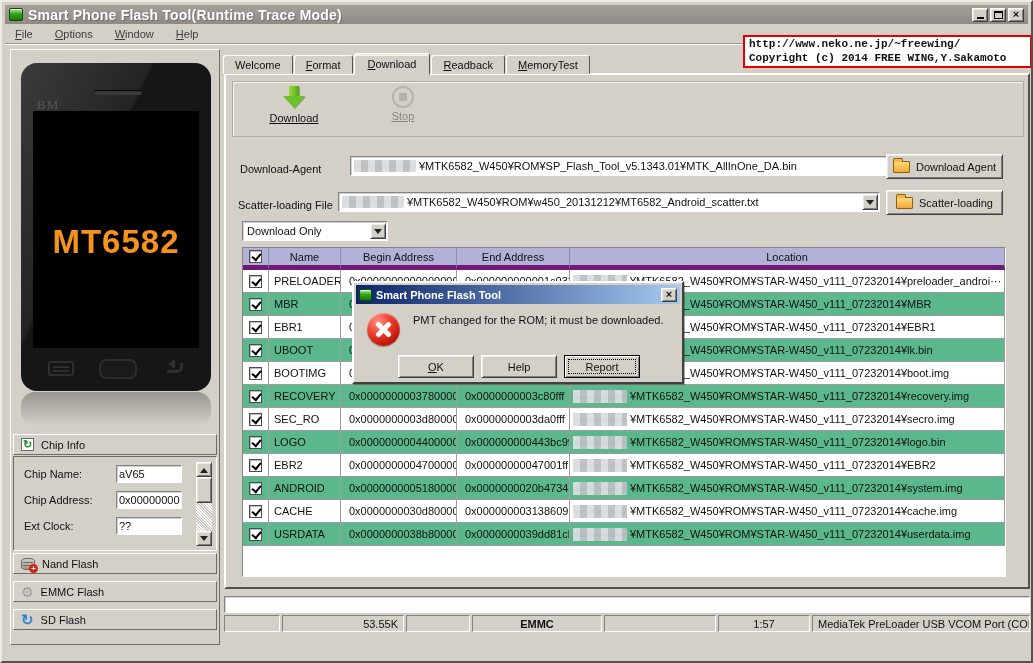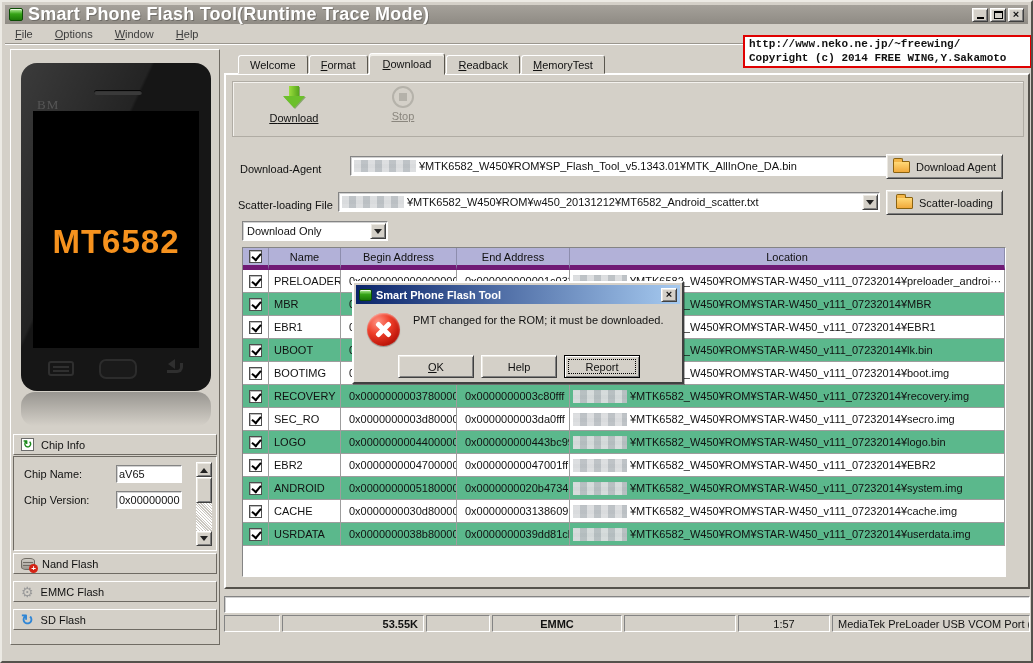--- a/index.html
+++ b/index.html
@@ -20,21 +20,21 @@
             box-shadow:inset 1px 1px 0 rgba(0,0,0,.18); background:#fff; }
   .btn { display:flex; align-items:center; justify-content:center; cursor:default; }
 
   
   #titlebar { position:absolute; left:3px; top:3px; right:3px; height:19px;
     background:linear-gradient(#a5a19a,#8f8b84); display:flex; align-items:center; padding:0 4px; }
   #titlebar .appicon { margin-right:5px; }
   .appicon { width:14px; height:13px; border:1px solid #0b4d03; border-radius:2px;
     background:linear-gradient(#b7f09e,#35a317 45%,#1c7a08);
     box-shadow:inset 0 1px 0 rgba(255,255,255,.7); flex:none; }
-  #title-text { color:#fff; font-weight:bold; font-size:18px; letter-spacing:.2px;
+  #title-text { color:#fff; font-weight:bold; font-size:14px; letter-spacing:.2px;
     text-shadow:1px 1px 0 rgba(0,0,0,.25); flex:1; white-space:nowrap; overflow:hidden; }
   .winbtns { display:flex; gap:2px; }
   .winbtn { width:16px; height:14px; font-weight:bold; font-size:10px; }
   .glyph-min { width:7px; height:2px; background:#000; margin-top:7px; }
   .glyph-max { width:9px; height:8px; border:1px solid #000; border-top-width:2px; }
   .glyph-x { font-size:11px; font-weight:bold; line-height:1; }
 
   
   #menubar { position:absolute; left:3px; top:22px; right:3px; height:19px;
     display:flex; align-items:center; gap:18px; padding-left:8px; color:#3c3c3c; }
@@ -105,21 +105,21 @@
     border:1px solid #6f6b63; border-radius:5px/3px; flex:none; }
   .nand-icon::before { content:""; position:absolute; left:1px; right:1px; top:3px; height:1px;
     background:#6f6b63; box-shadow:0 3px 0 #6f6b63; }
   .nand-icon::after { content:"+"; position:absolute; right:-4px; bottom:-4px; width:9px; height:9px;
     background:#d42315; border-radius:50%; color:#fff; font-size:8px; line-height:9px;
     text-align:center; font-weight:bold; }
   .gear-icon { color:#9a9a9a; font-size:14px; line-height:14px; flex:none; }
   .sd-icon { color:#2f86d6; font-size:15px; line-height:14px; font-weight:bold; flex:none; }
 
   
-  #tabs { position:absolute; left:236px; top:50px; height:22px; display:flex; align-items:flex-end; z-index:5; }
+  #tabs { position:absolute; left:221px; top:50px; height:22px; display:flex; align-items:flex-end; z-index:5; }
   .tab { height:19px; padding:0 11px; display:flex; align-items:center;
     background:#d4d0c8; border:1px solid; border-color:#ffffff #5a574f transparent #ffffff;
     border-radius:3px 3px 0 0; margin-right:1px; }
   .tab.active { height:22px; padding:0 13px; position:relative; top:1px; z-index:6;
     box-shadow:inset 0 2px 0 #f2f0ea; }
 
   
   #tabpage { position:absolute; left:222px; top:71px; width:806px; height:516px;
     border:2px solid; border-color:#ffffff #55524c #55524c #ffffff; background:#d4d0c8; z-index:4; }
 
@@ -268,22 +268,26 @@
     <span class="chipinfo-icon">↻</span>
     <span>Chip Info</span>
   </div>
 
   <div id="fieldsbox">
     <div class="field-row" style="top:8px;">
       <span class="flabel">Chip Name:</span>
       <span class="finput sunken">aV65</span>
     </div>
     <div class="field-row" style="top:34px;">
-      <span class="flabel">Chip Version:</span>
+      <span class="flabel">Chip Address:</span>
       <span class="finput sunken">0x00000000</span>
+    </div>
+    <div class="field-row" style="top:60px;">
+      <span class="flabel">Ext Clock:</span>
+      <span class="finput sunken">??</span>
     </div>
     <div id="scrollbar">
       <span class="sb-btn raised2 btn">
           <span class="tri-up"></span>
         </span>
       <span class="sb-thumb raised2"></span>
       <span style="flex:1"></span>
       <span class="sb-btn raised2 btn">
           <span class="tri-down"></span>
         </span>
@@ -539,19 +543,19 @@
       <span>Help</span>
     </div>
   <div id="btn-report" class="dlg-btn raised2 btn">
       <span>Report</span>
     </div>
 </div>
 
 <div id="progressbar" class="sunken"></div>
 <div id="statusbar">
   <span class="seg" style="width:56px;"></span>
-  <span class="seg right" style="width:142px;font-weight:bold;">53.55K</span>
+  <span class="seg right" style="width:122px;">53.55K</span>
   <span class="seg" style="width:64px;"></span>
   <span class="seg bold" style="width:130px;">EMMC</span>
   <span class="seg" style="width:112px;"></span>
   <span class="seg center" style="width:92px;">1:57</span>
   <span class="seg">MediaTek PreLoader USB VCOM Port (COM58)</span>
 </div>
 
 </body></html>

